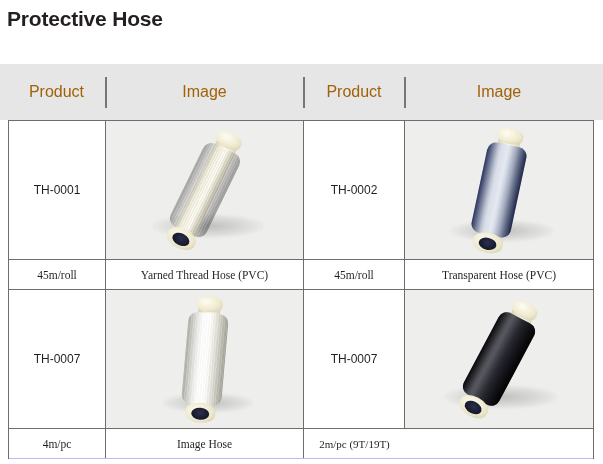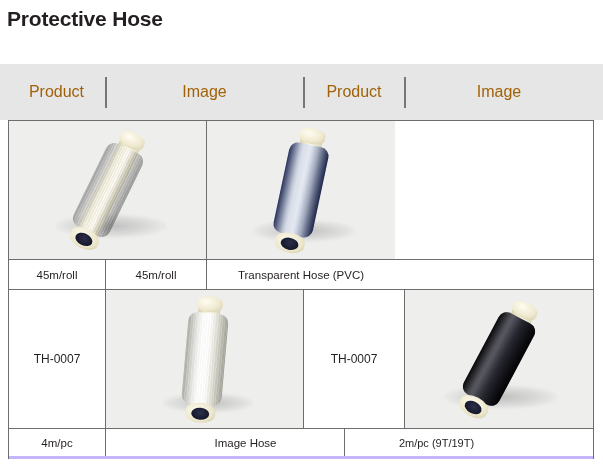--- a/index.html
+++ b/index.html
@@ -39,21 +39,21 @@
   .tbody{
     position:absolute;left:8px;top:56px;width:586px;
     border-left:1px solid #6d6d6d;
     border-right:1px solid #6d6d6d;
     border-top:1px solid #6d6d6d;
     box-sizing:border-box;
     background:#ffffff;
   }
   .trow{position:relative;width:100%;display:flex;border-bottom:1px solid #6d6d6d;box-sizing:border-box;}
   .trow.img-row{height:139px;}
-  .trow.lbl-row{height:30px;}
+  .trow.lbl-row{height:30px;font-family:Liberation Serif, serif;}
 
   .cell{
     box-sizing:border-box;
     border-right:1px solid #6d6d6d;
     display:flex;align-items:center;justify-content:center;
     font-size:12px;color:#231f20;
     overflow:hidden;position:relative;
   }
   .cell:last-child{border-right:none;}
   .c-code{width:97px;background:#ffffff;}
@@ -141,55 +141,58 @@
       <div class="hcell" style="left:106px;width:197px;">Image</div>
       <div class="hsep" style="left:303px;"></div>
       <div class="hcell" style="left:304px;width:100px;">Product</div>
       <div class="hsep" style="left:404px;"></div>
       <div class="hcell" style="left:405px;width:188px;">Image</div>
     </div>
 
     <div class="tbody">
 
       <div class="trow img-row">
+        <div class="cell c-code">TH-0001</div>
         <div class="cell c-img">
           <div class="photo">
             <div class="stage">
               <div class="shadow" style="left:22px;top:86px;width:112px;height:24px;"></div>
               <div class="hose" style="transform:translate(-50%,-50%) rotate(26deg);">
                 <div class="core"></div>
                 <div class="coil coil-blue"></div>
                 <div class="ribs"></div>
                 <div class="shade"></div>
                 <div class="capTop"></div>
                 <div class="capBot"></div>
                 <div class="hole"></div>
               </div>
             </div>
           </div>
         </div>
+        <div class="cell c-code2">TH-0002</div>
         <div class="cell c-img2">
           <div class="photo">
             <div class="stage">
               <div class="shadow" style="left:26px;top:92px;width:104px;height:22px;"></div>
               <div class="hose" style="transform:translate(-50%,-50%) rotate(12deg);">
                 <div class="core"></div>
                 <div class="coil coil-clear"></div>
                 <div class="shade"></div>
                 <div class="capTop"></div>
                 <div class="capBot"></div>
                 <div class="hole"></div>
               </div>
             </div>
           </div>
         </div>
       </div>
 
       <div class="trow lbl-row">
         <div class="cell c-code">45m/roll</div>
+        <div class="cell c-img">Yarned Thread Hose (PVC)</div>
         <div class="cell c-code2">45m/roll</div>
         <div class="cell c-img2">Transparent Hose (PVC)</div>
       </div>
 
       <div class="trow img-row">
         <div class="cell c-code">TH-0007</div>
         <div class="cell c-img">
           <div class="photo">
             <div class="stage">
               <div class="shadow" style="left:32px;top:96px;width:92px;height:20px;"></div>
@@ -216,21 +219,21 @@
                 <div class="shade" style="background:linear-gradient(90deg,rgba(0,0,0,.45) 0%,rgba(255,255,255,.18) 32%,rgba(255,255,255,.04) 58%,rgba(0,0,0,.5) 100%);"></div>
                 <div class="capTop"></div>
                 <div class="capBot"></div>
                 <div class="hole"></div>
               </div>
             </div>
           </div>
         </div>
       </div>
 
-      <div class="trow lbl-row" style="border-bottom:3px solid #c4b5fd;gap:41px;">
+      <div class="trow lbl-row" style="border-bottom:1px solid #c4b5fd;">
         <div class="cell c-code">4m/pc</div>
         <div class="cell c-img">Image Hose</div>
         <div class="cell c-code2 tight">2m/pc (9T/19T)</div>
       </div>
 
     </div>
   </div>
 </div>
 
 </body></html>

